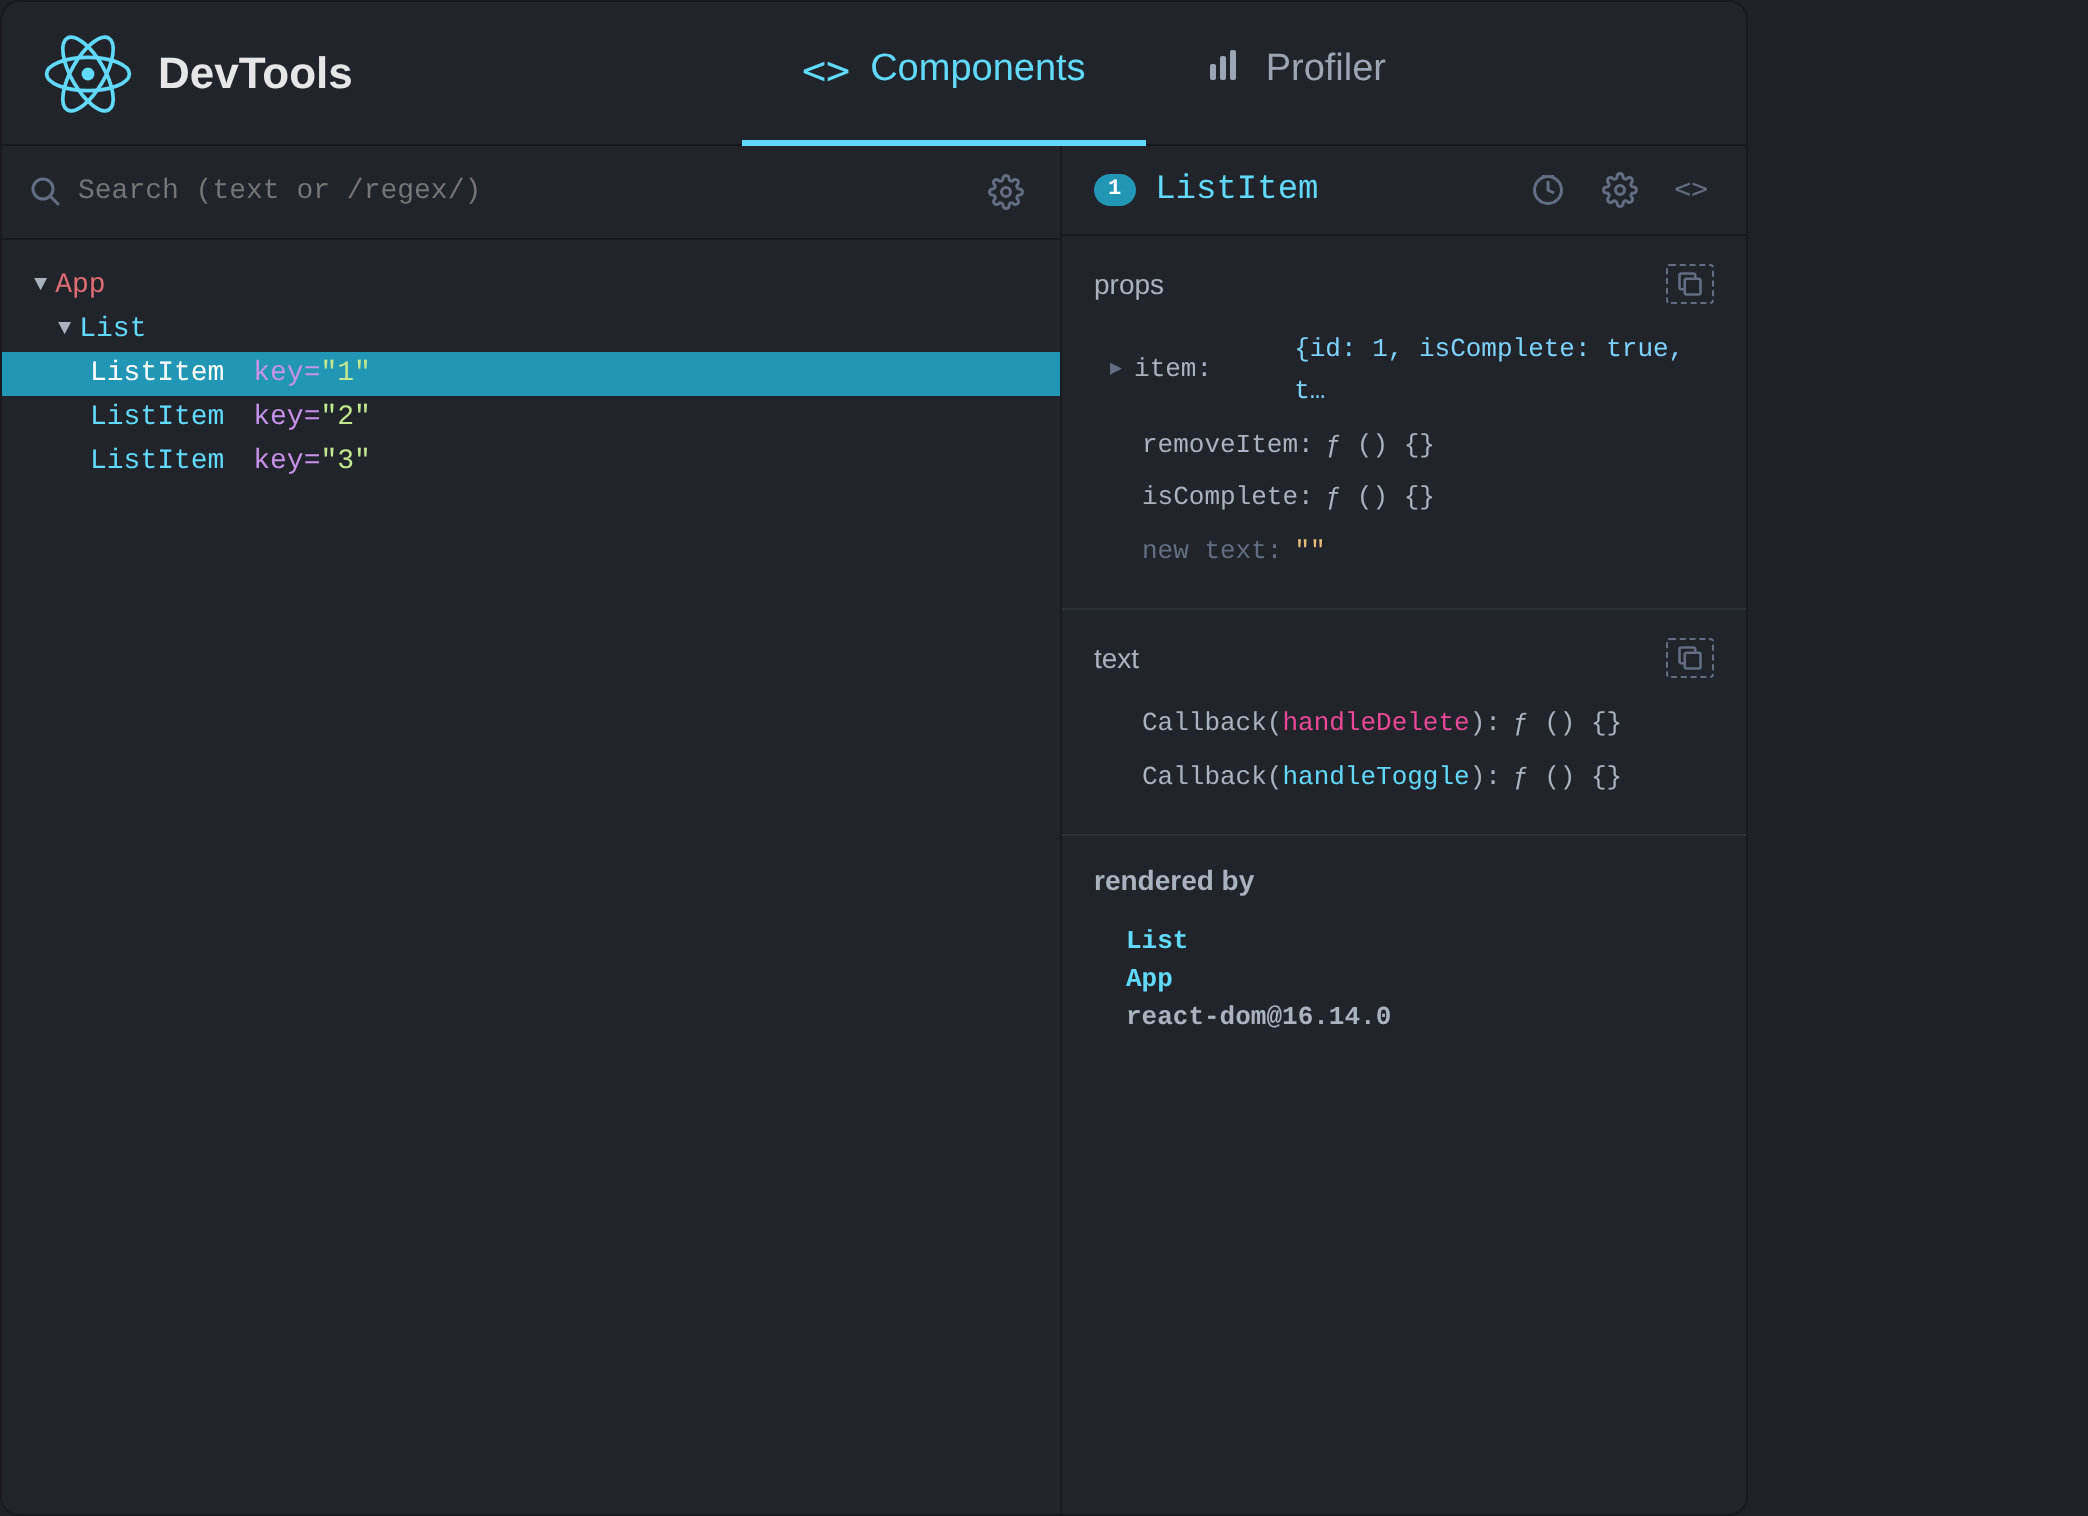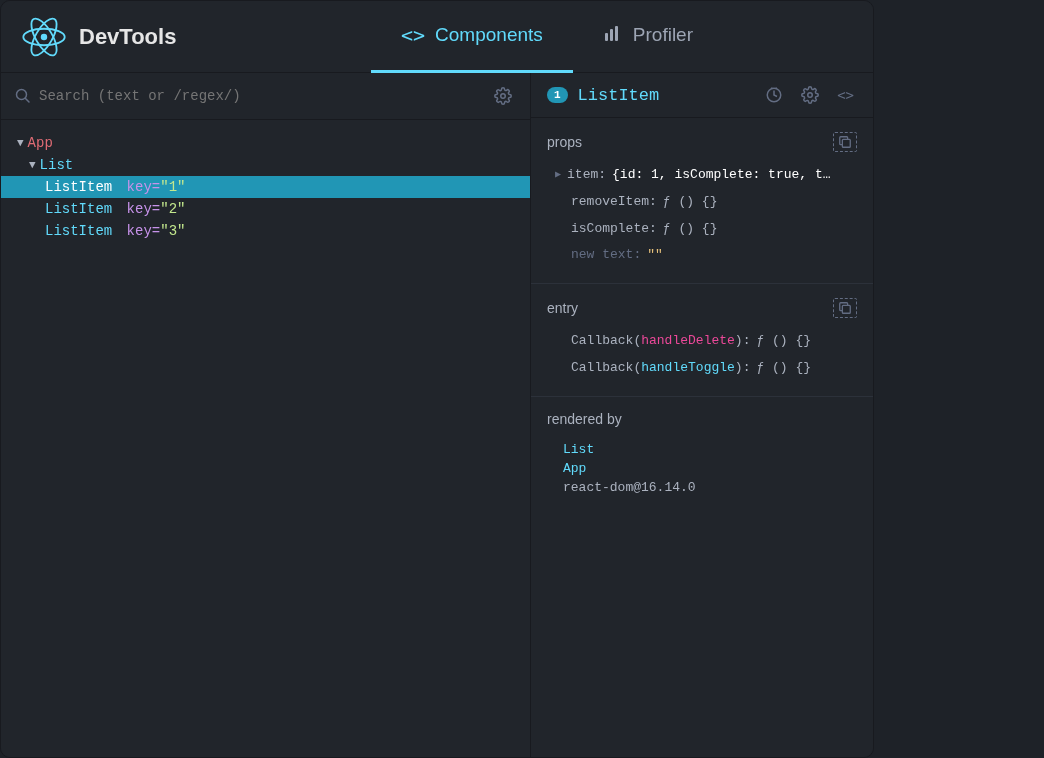--- a/index.html
+++ b/index.html
@@ -279,33 +279,35 @@
     .prop-name {
       color: #abb2bf;
     }
 
     .prop-colon {
       color: #abb2bf;
       margin-right: 6px;
     }
 
     .prop-value-cyan {
-      color: #ffffff;
+      color: #7dd3fc;
+      margin-left: 35px;
     }
 
     .prop-value-yellow {
       color: #e5c07b;
     }
 
     .prop-value-fn {
       color: #abb2bf;
     }
 
     .rendered-by-section {
       padding: 14px 16px;
+      font-weight: bold;
     }
 
     .rendered-item {
       padding: 3px 0 3px 16px;
       font-size: 13px;
     }
   </style>
 </head>
 <body>
 
@@ -467,21 +469,21 @@
           <span style="width:16px; display:inline-block;"></span>
           <span class="prop-name" style="color:#636d83;">new text</span>
           <span class="prop-colon" style="color:#636d83;">:</span>
           <span class="prop-value-yellow">""</span>
         </div>
 
       </div>
 
       <div class="section">
         <div class="section-header">
-          <span class="section-title">entry</span>
+          <span class="section-title">text</span>
           <button class="copy-btn">
             <svg width="14" height="14" viewBox="0 0 16 16" fill="none" stroke="#636d83" stroke-width="1.5">
               <rect x="5" y="5" width="9" height="9" rx="1"></rect>
               <path d="M11 5V3a1 1 0 0 0-1-1H3a1 1 0 0 0-1 1v7a1 1 0 0 0 1 1h2"></path>
             </svg>
           </button>
         </div>
 
         <div class="prop-row">
           <span style="width:16px; display:inline-block;"></span>

